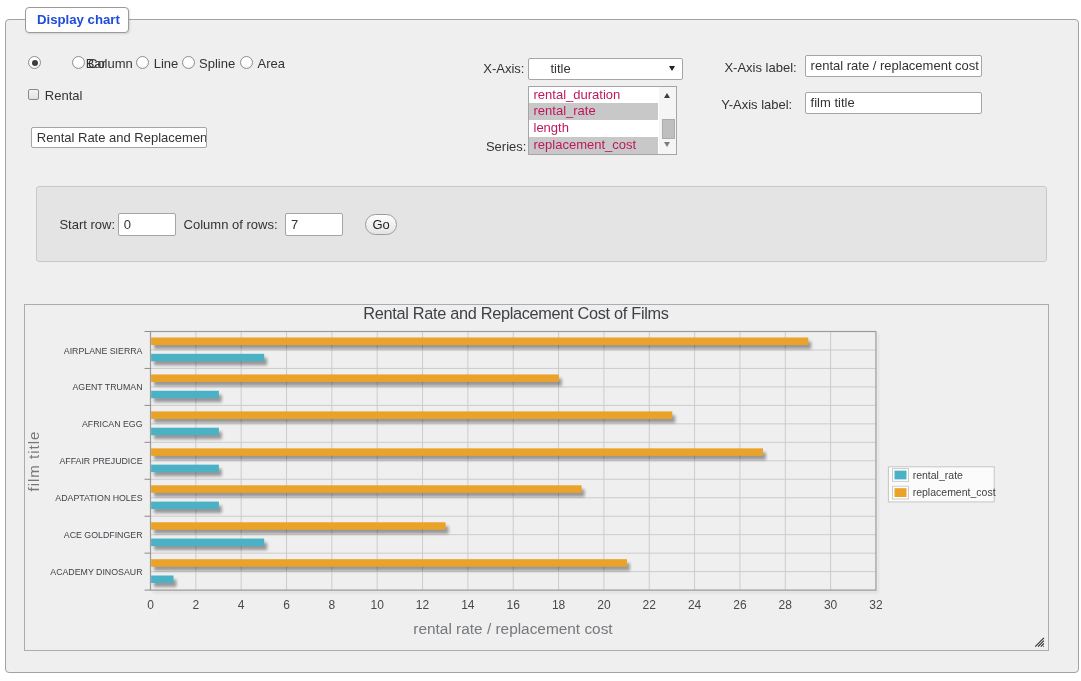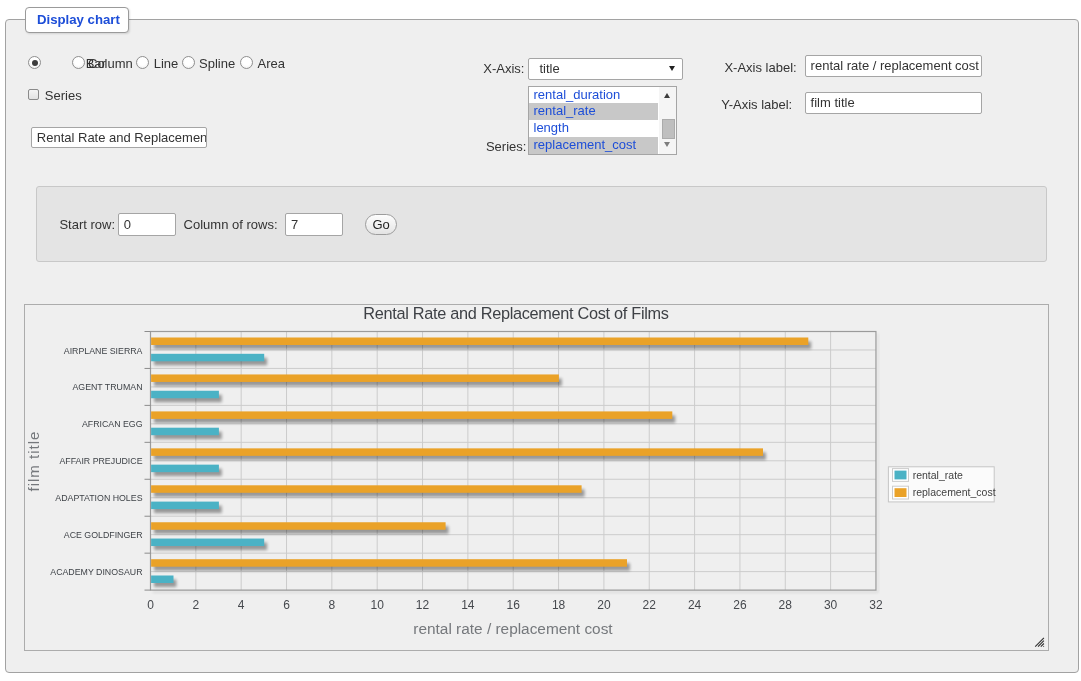--- a/index.html
+++ b/index.html
@@ -8,24 +8,24 @@
 .lbl{position:absolute;font-size:13px;color:#333;white-space:nowrap;}
 .inp{position:absolute;box-sizing:border-box;background:#fff;border:1px solid #a5a5a5;border-radius:2px;font-size:13px;color:#333;padding-left:5px;overflow:hidden;white-space:nowrap;}
 #fieldset{left:5px;top:19px;width:1074px;height:654px;border:1px solid #a2a2a2;border-radius:4px;background:#efefef;}
 #legendbox{left:25px;top:7px;width:104px;height:26px;background:#fff;border:1px solid #9a9a9a;border-radius:4px;z-index:2;font-size:13.2px;font-weight:bold;color:#1d4ed8;line-height:24px;padding-left:11px;box-shadow:1px 1px 2px rgba(0,0,0,0.12);}
 .radio{position:absolute;width:13px;height:13px;border:1px solid #8f8f8f;border-radius:50%;background:radial-gradient(circle at 50% 40%,#ffffff 45%,#e9e9e9 100%);box-sizing:border-box;}
 .radio.checked::after{content:"";position:absolute;left:2.5px;top:2.5px;width:6px;height:6px;border-radius:50%;background:#3d3d3d;}
 #cbx{left:28px;top:89px;width:11px;height:11px;border:1px solid #8a8a8a;border-radius:2px;background:linear-gradient(#f4f4f4,#e2e2e2);}
 #panel{left:35.5px;top:185.7px;width:1011.4px;height:76.8px;background:#e4e4e4;border:1px solid #c8c8c8;border-radius:3px;}
 #gobtn{left:365.4px;top:213.6px;width:31.5px;height:21.8px;border:1px solid #9c9c9c;border-radius:11px;background:linear-gradient(#fdfdfd,#ececec 70%,#e3e3e3);font-size:13px;color:#222;text-align:center;line-height:20px;}
 #chartbox{left:24.4px;top:304.3px;width:1024.9px;height:346.3px;border:1px solid #acacac;background:#efefef;}
-#selectbox{left:528.4px;top:57.5px;width:154.5px;height:22.6px;background:#fff;border:1px solid #a5a5a5;border-radius:2px;font-size:13px;color:#333;line-height:20.6px;padding-left:10px;}
+#selectbox{left:528.4px;top:57.5px;width:154.5px;height:22.6px;background:#fff;border:1px solid #a5a5a5;border-radius:2px;font-size:13px;color:#333;line-height:20.6px;padding-left:21px;}
 #selectbox .arr{position:absolute;right:7px;top:7.5px;width:0;height:0;border-left:3.5px solid transparent;border-right:3.5px solid transparent;border-top:5.5px solid #222;}
 #listbox{left:527.5px;top:85.6px;width:149.5px;height:69.4px;background:#fff;border:1px solid #a5a5a5;}
-.opt{position:absolute;left:0;width:129px;height:16.85px;line-height:16.85px;font-size:13px;color:#1d4ed8;padding-left:5px;box-sizing:border-box;white-space:nowrap;overflow:hidden;}
+.opt{position:absolute;left:0;width:129px;height:16.85px;line-height:16.85px;font-size:13px;color:#be185d;padding-left:5px;box-sizing:border-box;white-space:nowrap;overflow:hidden;}
 .opt.sel{background:#c8c8c8;}
 #sbar{position:absolute;right:0;top:0;width:17px;height:67.4px;background:#f5f5f5;}
 #sbar .up{position:absolute;left:5px;top:6.5px;width:0;height:0;border-left:3.5px solid transparent;border-right:3.5px solid transparent;border-bottom:5px solid #3d3d3d;}
 #sbar .dn{position:absolute;left:5px;bottom:6.5px;width:0;height:0;border-left:3.5px solid transparent;border-right:3.5px solid transparent;border-top:5px solid #7e7e7e;}
 #sbar .thumb{position:absolute;left:3px;top:32px;width:12.5px;height:20px;background:#bfbfbf;border:1px solid #ababab;box-sizing:border-box;}
 svg{position:absolute;left:0;top:0;}
 </style>
 </head>
 <body>
 <div class="abs" id="fieldset"></div>
@@ -36,21 +36,21 @@
 <div class="radio" style="left:71.6px;top:56px;"></div>
 <span class="lbl" style="left:88px;top:56px;">Column</span>
 <div class="radio" style="left:136.3px;top:56px;"></div>
 <span class="lbl" style="left:153.7px;top:56px;">Line</span>
 <div class="radio" style="left:181.7px;top:56px;"></div>
 <span class="lbl" style="left:199px;top:56px;">Spline</span>
 <div class="radio" style="left:239.9px;top:56px;"></div>
 <span class="lbl" style="left:257.6px;top:56px;">Area</span>
 
 <div class="abs" id="cbx"></div>
-<span class="lbl" style="left:44.8px;top:88.3px;">Series</span>
+<span class="lbl" style="left:44.8px;top:88.3px;">Rental</span>
 
 <div class="inp" style="left:30.8px;top:126.8px;width:176.4px;height:21.3px;line-height:19.3px;">Rental Rate and Replacement Cost of Films</div>
 
 <span class="lbl" style="left:464.4px;top:61.4px;width:60px;text-align:right;">X-Axis:</span>
 <div class="abs" id="selectbox">title<span class="arr"></span></div>
 <div class="abs" id="listbox">
   <div class="opt" style="top:0;">rental_duration</div>
   <div class="opt sel" style="top:16.85px;">rental_rate</div>
   <div class="opt" style="top:33.7px;">length</div>
   <div class="opt sel" style="top:50.55px;">replacement_cost</div>

